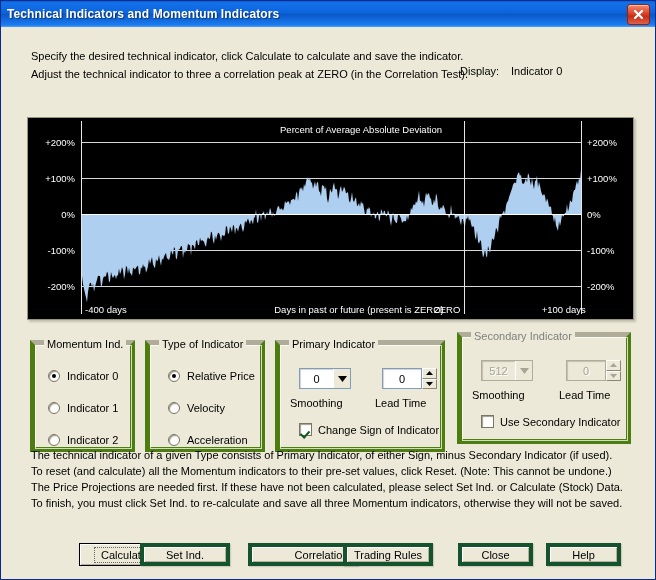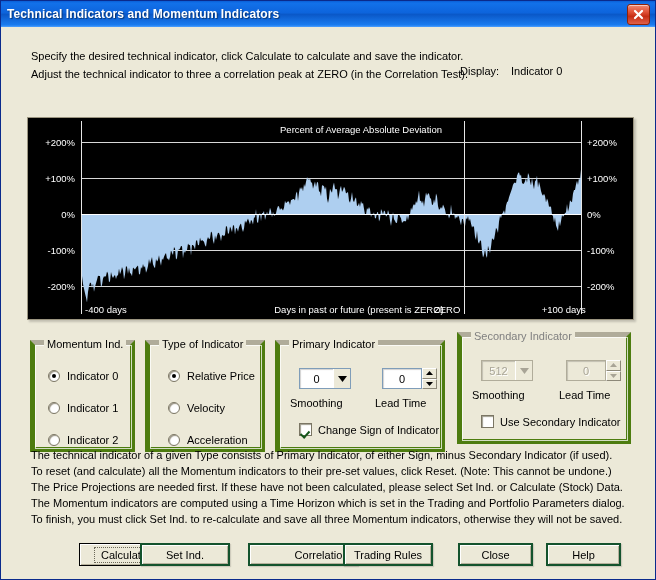--- a/index.html
+++ b/index.html
@@ -154,21 +154,21 @@
 
   
   .notes{
     position:absolute;left:29px;top:419px;line-height:16px;color:#000;white-space:nowrap;
   }
 
   
   .btn{
     position:absolute;height:23px;
     background:#ece9d8;
-    border:2px solid #14532d;
+    border:4px solid #14532d;
     box-shadow:inset 1px 1px 0 #fff, inset -1px -1px 0 #b6b19c, 1px 1px 1px rgba(0,0,0,.12);
     box-sizing:border-box;
     display:flex;align-items:center;justify-content:center;
     color:#000;font-size:11px;cursor:pointer;
   }
   .btn.default{
     border:1px solid #000;
     box-shadow:inset 1px 1px 0 #fff, inset -1px -1px 0 #b6b19c;
   }
   .btn.default .inner{
@@ -342,21 +342,20 @@
           <span class="cbox"></span>
           <span class="cb-lbl">Use Secondary Indicator</span>
         </div>
       </div>
     </div>
 
     <div class="notes">
       <div>The technical indicator of a given Type consists of Primary Indicator, of either Sign, minus Secondary Indicator (if used).</div>
       <div>To reset (and calculate) all the Momentum indicators to their pre-set values, click Reset.  (Note: This cannot be undone.)</div>
       <div>The Price Projections are needed first. If these have not been calculated, please select Set Ind. or Calculate (Stock) Data.</div>
-      <div>The Momentum indicators are computed using a Time Horizon which is set in the Trading and Portfolio Parameters dialog.</div>
       <div>To finish, you must click Set Ind. to re-calculate and save all three Momentum indicators, otherwise they will not be saved.</div>
     </div>
 
     <div class="btn default" style="left:77px;top:515px;width:90px;">
       <span class="inner">Calculate</span>
     </div>
     <div class="btn" style="left:138px;top:515px;width:90px;">
       <span>Set Ind.</span>
     </div>
     <div class="btn" style="left:246px;top:515px;width:110px;padding-left:37px;">

